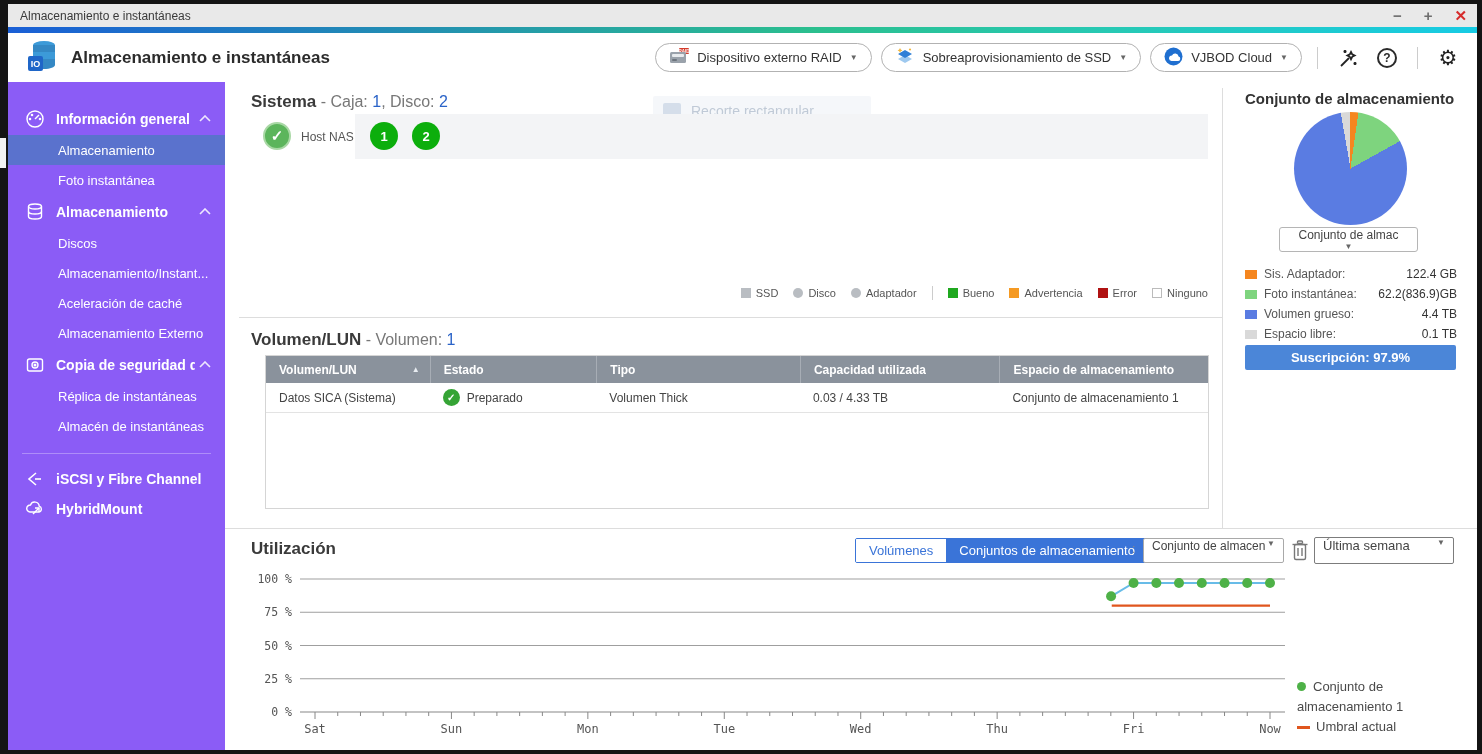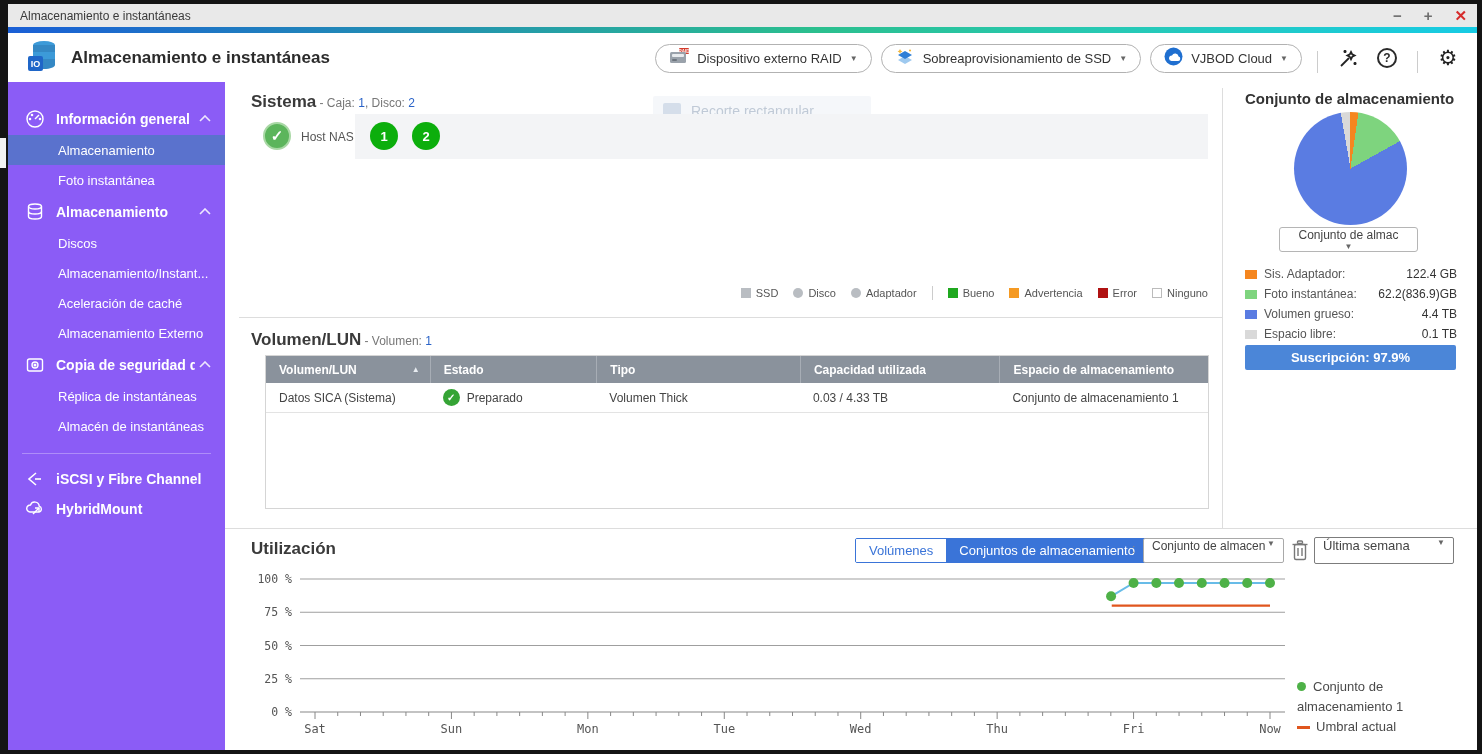--- a/index.html
+++ b/index.html
@@ -10,21 +10,21 @@
   
   .titlebar{height:23px;background:#e9e9e9;display:flex;align-items:center;padding:0 10px 0 12px;flex:none;}
   .titlebar .ttl{font-size:12px;color:#3a3a3a;}
   .winctl{margin-left:auto;display:flex;align-items:center;gap:22px;}
   .winctl span{font-size:15px;font-weight:bold;color:#6e6e6e;cursor:pointer;line-height:1;}
   .winctl .close{color:#d62b2b;}
   .gradbar{height:6px;flex:none;background:linear-gradient(90deg,#1a5fd6 0%,#2bbf8e 55%,#27c9b4 75%,#17cbe4 100%);}
   
   .appheader{height:49px;background:#fff;display:flex;align-items:center;padding:0 14px 0 19px;flex:none;}
   .apptitle{font-size:17px;font-weight:700;color:#2b2b2b;margin-left:12px;}
-  .hdr-right{margin-left:auto;display:flex;align-items:flex-end;gap:9px;}
+  .hdr-right{margin-left:auto;display:flex;align-items:center;gap:9px;}
   .pill{display:flex;align-items:center;gap:8px;height:29px;border:1px solid #b2b2b2;border-radius:15px;padding:0 13px;font-size:13px;color:#333;background:#fff;cursor:pointer;white-space:nowrap;}
   .caret{font-size:8px;color:#666;}
   .vdiv{width:1px;height:22px;background:#ccc;margin:0 6px;}
   .iconbtn{width:30px;height:30px;display:flex;align-items:center;justify-content:center;cursor:pointer;color:#222;}
   .help-circ{width:20px;height:20px;border:2px solid #2a2a2a;border-radius:50%;display:flex;align-items:center;justify-content:center;font-size:12px;font-weight:bold;color:#2a2a2a;}
   .gear{font-size:21px;line-height:1;}
   
   .content{flex:1;display:flex;position:relative;overflow:hidden;}
   
   .sidebar{width:217px;flex:none;background:#8b5cf6;padding-top:20px;color:#fff;overflow:hidden;}
@@ -34,21 +34,21 @@
   .sec-hdr svg.chev{flex:none;margin-left:4px;}
   .sitem{height:30px;display:flex;align-items:center;padding-left:50px;font-size:13px;cursor:pointer;white-space:nowrap;}
   .sitem.sel{background:#5a72cd;}
   .side-div{height:1px;background:rgba(255,255,255,.3);margin:12px 14px 10px 14px;}
   .slink{height:30px;display:flex;align-items:center;padding:0 16px;font-size:14px;font-weight:700;cursor:pointer;}
   .slink .sic{width:22px;height:22px;flex:none;margin-right:10px;display:flex;align-items:center;justify-content:center;}
   
   .main{position:relative;flex:1;background:#fff;}
   .left-col{position:absolute;left:0;top:0;width:997px;height:446px;}
   .h2{font-size:17px;font-weight:600;color:#3a3a3a;}
-  .sub{font-size:12px;color:#777;font-weight:400;}
+  .sub{font-size:16px;color:#777;font-weight:400;}
   .num{color:#2a63c8;}
   .system{position:absolute;left:0;top:0;width:100%;height:236px;}
   .sys-title{position:absolute;left:26px;top:10px;}
   .hostcheck{position:absolute;left:38px;top:40px;width:28px;height:28px;border-radius:50%;background:#5cb55c;border:2px solid #a9d8a5;display:flex;align-items:center;justify-content:center;color:#fff;font-size:15px;font-weight:bold;}
   .hostlbl{position:absolute;left:76px;top:48px;font-size:12px;color:#555;}
   .diskstrip{position:absolute;left:130px;top:32px;width:853px;height:45px;background:#f3f4f6;}
   .disk{position:absolute;top:40px;width:28px;height:28px;border-radius:50%;background:#0cae0c;color:#fff;font-size:13px;font-weight:bold;display:flex;align-items:center;justify-content:center;cursor:pointer;}
   .ghost{position:absolute;left:428px;top:14px;width:218px;height:30px;background:rgba(236,241,246,.55);border-radius:2px;display:flex;align-items:center;gap:10px;padding:0 10px;}
   .ghost .gi{width:18px;height:16px;background:rgba(165,185,210,.4);border-radius:2px;}
   .ghost .gt{font-size:14px;color:rgba(140,158,180,.5);}

